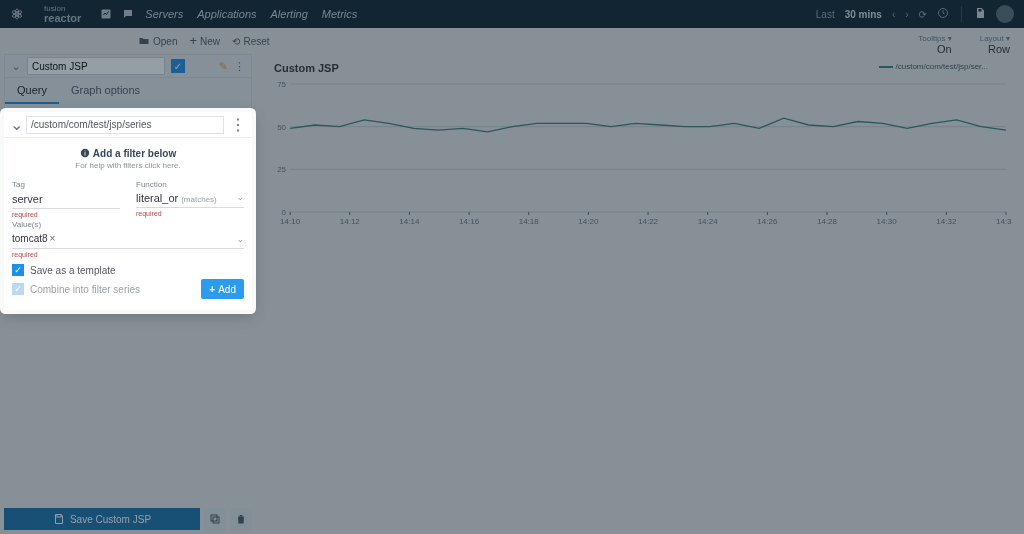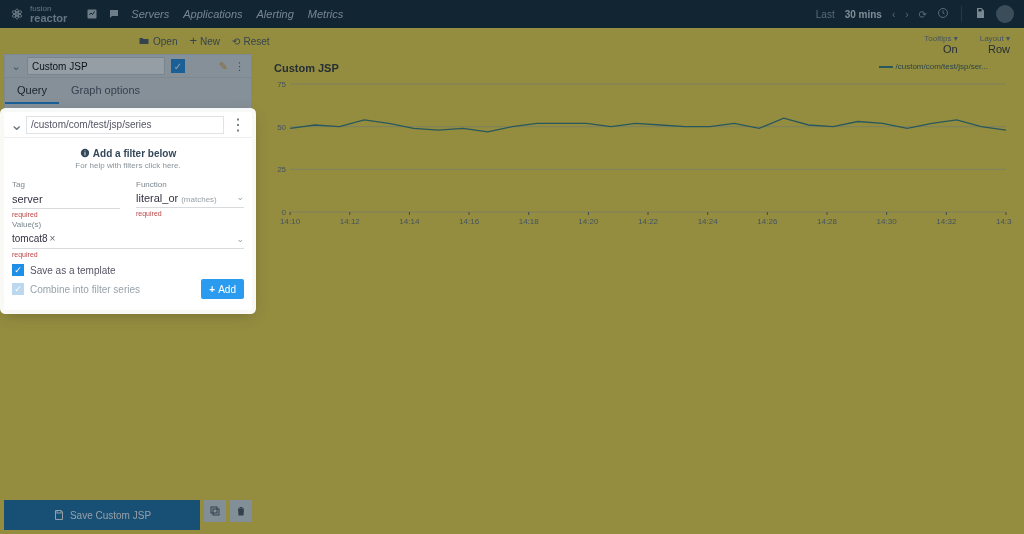--- a/index.html
+++ b/index.html
@@ -2,37 +2,37 @@
 <html><head>
 <meta charset="utf-8">
 <style>
   * { box-sizing: border-box; margin: 0; padding: 0; font-family: Arial, Helvetica, sans-serif; }
   body { background: #1a2f3e; width: 1024px; height: 534px; overflow: hidden; position: relative; }
   
   .dim { position: absolute; inset: 0; background: rgba(20,40,55,0.45); z-index: 5; pointer-events: none; }
 
   
   .topbar { height: 28px; background: #102330; display: flex; align-items: center; color: #a8b6c0; font-size: 11px; padding: 0 10px; }
-  .brand { display: flex; align-items: center; gap: 6px; margin-right: 14px; }
+  .brand { display: flex; align-items: center; gap: 20px; margin-right: 14px; }
   .brand svg { width: 14px; height: 14px; }
   .brand-text { font-size: 8px; line-height: 8px; }
   .brand-text b { font-size: 11px; font-weight: 600; display: block; line-height: 11px; }
   .top-icon { width: 22px; height: 22px; display: flex; align-items: center; justify-content: center; cursor: pointer; }
   .top-nav { display: flex; gap: 14px; margin-left: 6px; font-style: italic; }
   .top-nav a { color: #c7d1d8; cursor: pointer; }
   .top-right { margin-left: auto; display: flex; align-items: center; gap: 10px; font-size: 10px; color: #8fa0ac; }
   .top-right .divider { width: 1px; height: 16px; background: #33454f; margin: 0 2px; }
   .avatar { width: 18px; height: 18px; border-radius: 50%; background: #5a6c76; }
 
   
-  .workspace { position: absolute; top: 28px; left: 0; right: 0; bottom: 0; background: #fde047; }
+  .workspace { position: absolute; top: 28px; left: 0; right: 0; bottom: 0; background: #e5e5e5; }
   
   .ws-toolbar { height: 26px; display: flex; align-items: center; justify-content: flex-end; padding-right: 18px; gap: 12px; font-size: 10px; color: #4f5a62; }
   .ws-toolbar .tool { display: flex; align-items: center; gap: 3px; cursor: pointer; }
-  .ws-right-opts { position: absolute; top: 6px; right: 14px; font-size: 8px; color: #6d7a84; text-align: right; display: flex; gap: 22px; }
+  .ws-right-opts { position: absolute; top: 6px; right: 14px; font-size: 8px; color: #6d7a84; text-align: right; display: flex; gap: 28px; }
   .ws-right-opts .opt { text-align: right; }
   .ws-right-opts .opt .val { font-size: 11px; color: #333; }
   
   .left-col { position: absolute; left: 4px; top: 26px; width: 248px; bottom: 4px; }
   .panel-head { background: #e2e5e8; border: 1px solid #d5d8db; height: 24px; display: flex; align-items: center; padding: 0 6px; font-size: 11px; color: #4f5a62; gap: 6px; }
   .chev { width: 10px; text-align: center; cursor: pointer; color: #6d7a84; }
   .cj-input { flex: 1; border: 1px solid #ccd1d5; background: #fff; height: 18px; font-size: 10px; padding-left: 4px; }
   .chk { width: 14px; height: 14px; background: #1f8fe6; display: flex; align-items: center; justify-content: center; color: #fff; font-size: 10px; }
   .edit-ic { color: #e6a13c; cursor: pointer; }
   .more-ic { color: #5c6b75; cursor: pointer; }
@@ -78,21 +78,21 @@
   .chart-title { font-size: 11px; font-weight: 600; color: #333; padding: 4px 6px; }
   .chart-legend { position: absolute; right: 24px; top: 4px; font-size: 8px; color: #3a5b5a; }
   .chart-legend .dash { display: inline-block; width: 14px; height: 0; border-top: 2px solid #3a7f7b; vertical-align: middle; margin-right: 3px; }
   .chart-svg { width: 100%; height: 150px; }
   .chart-svg text { font-size: 8px; fill: #6c7780; }
   .chart-svg .grid line { stroke: #a8b0b6; stroke-width: 0.5; }
   .chart-svg .series { stroke: #3a7f7b; stroke-width: 1.3; fill: none; }
 
   
   .bottom-bar { position: absolute; left: 4px; bottom: 4px; width: 248px; display: flex; gap: 4px; z-index: 2; }
-  .save-main { flex: 1; height: 30px; background: #1b6fa8; color: #fff; font-size: 10px; display: flex; align-items: center; justify-content: center; gap: 5px; cursor: pointer; }
+  .save-main { flex: 1; height: 22px; background: #1b6fa8; color: #fff; font-size: 10px; display: flex; align-items: center; justify-content: center; gap: 5px; cursor: pointer; }
   .sq-btn { width: 22px; height: 22px; background: #dfe3e6; display: flex; align-items: center; justify-content: center; color: #4a565f; cursor: pointer; }
 
   svg.ic { width: 12px; height: 12px; }
 </style>
 </head>
 <body>
 
 <div class="topbar">
   <div class="brand">
     <svg viewBox="0 0 24 24" fill="none" stroke="#b9c4cb" stroke-width="1.5">

